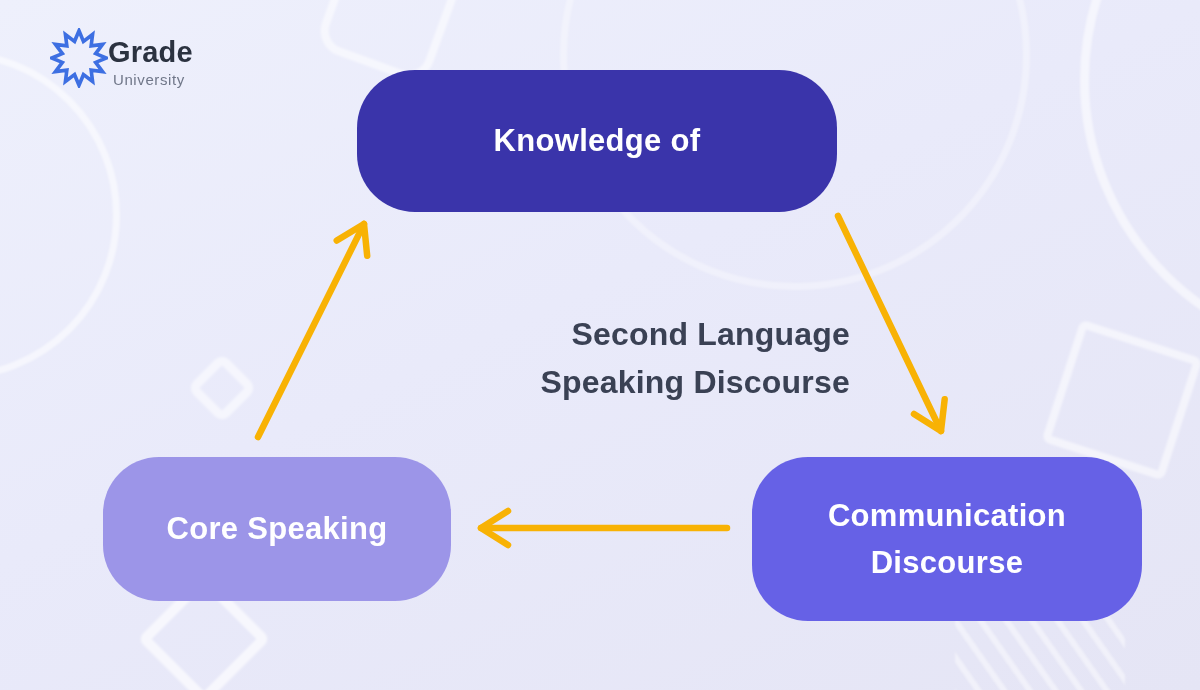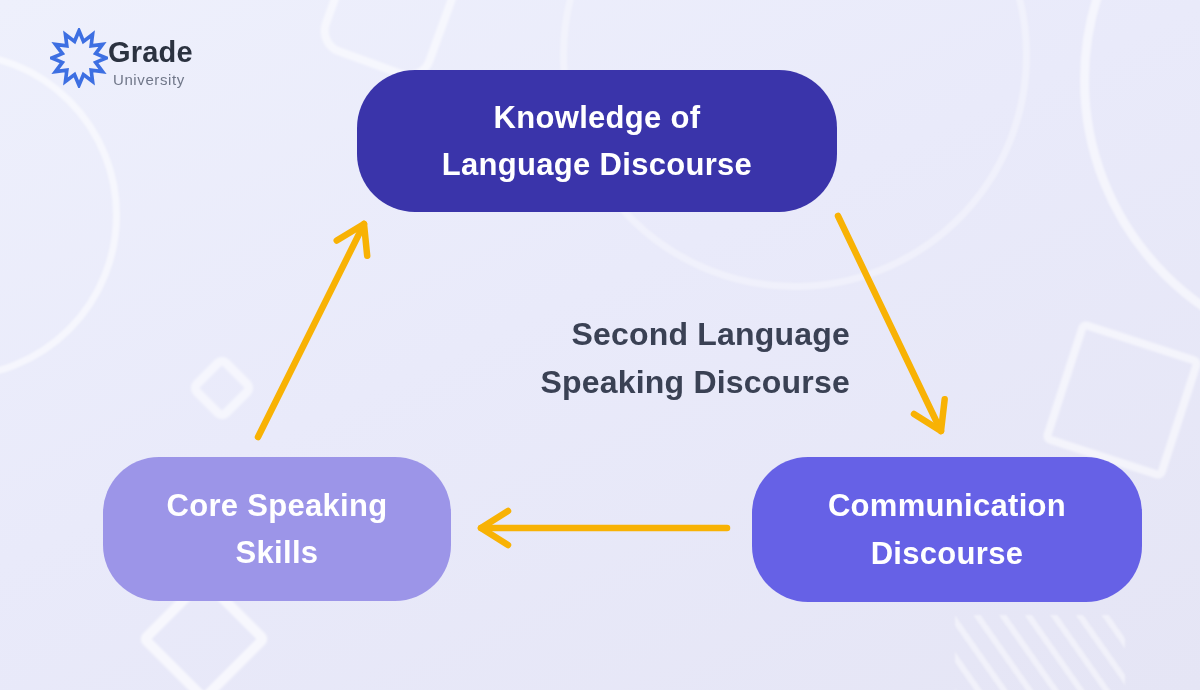--- a/index.html
+++ b/index.html
@@ -40,21 +40,21 @@
   .logo-icon{width:58px;height:60px;}
   .logo-text .brand{font-size:29px;font-weight:600;color:var(--brand-text);letter-spacing:.2px;line-height:1.2;margin-top:6px;}
   .logo-text .subtitle{font-size:15px;color:var(--subtitle-text);letter-spacing:.6px;margin-left:5px;margin-top:1px;}
   
   .node{
     position:absolute;display:flex;flex-direction:column;align-items:center;justify-content:center;
     color:var(--node-text);font-weight:700;font-size:31px;line-height:1.53;letter-spacing:.3px;text-align:left;
   }
   .node-top{left:357px;top:70px;width:480px;height:142px;border-radius:58px;}
   .node-left{left:103px;top:457px;width:348px;height:144px;border-radius:56px;}
-  .node-right{left:752px;top:457px;width:390px;height:145px;border-radius:56px;}
+  .node-right{left:752px;top:457px;width:390px;height:164px;border-radius:56px;}
   
   .center-title{
     position:absolute;left:350px;top:310px;width:500px;
     text-align:right;font-size:32px;font-weight:700;line-height:1.5;
     color:var(--title-text);letter-spacing:.2px;
   }
   
   .arrows{position:absolute;left:0;top:0;width:1200px;height:690px;pointer-events:none;}
 </style>
 </head>
@@ -76,31 +76,29 @@
       <polygon points="32,2 36.9,13.7 47,6 45.4,18.6 58,17 50.4,27.1 62,32 50.4,36.9 58,47 45.4,45.4 47,58 36.9,50.4 32,62 27.1,50.4 17,58 18.6,45.4 6,47 13.6,36.9 2,32 13.6,27.1 6,17 18.6,18.6 17,6 27.1,13.6" fill="none" stroke="var(--logo-blue)" stroke-width="4" stroke-linejoin="miter"></polygon>
     </svg>
     <div class="logo-text">
       <div class="brand">Grade</div>
       <div class="subtitle">University</div>
     </div>
   </div>
 
   <div class="node node-top" style="background: rgb(58, 52, 170);">
     <span>Knowledge of</span>
-    <span>Language Discourse</span>
   </div>
 
   <div class="node node-right" style="background: rgb(102, 97, 230);">
     <span>Communication</span>
     <span>Discourse</span>
   </div>
 
   <div class="node node-left" style="background: rgb(156, 149, 232);">
     <span>Core Speaking</span>
-    <span>Skills</span>
   </div>
 
   <div class="center-title">
     <div>Second Language</div>
     <div>Speaking Discourse</div>
   </div>
 
   <svg class="arrows" viewBox="0 0 1200 690">
     <defs>
       <marker id="ah" viewBox="-34 -24 48 48" refX="0" refY="0" markerWidth="48" markerHeight="48" orient="auto" markerUnits="userSpaceOnUse">

